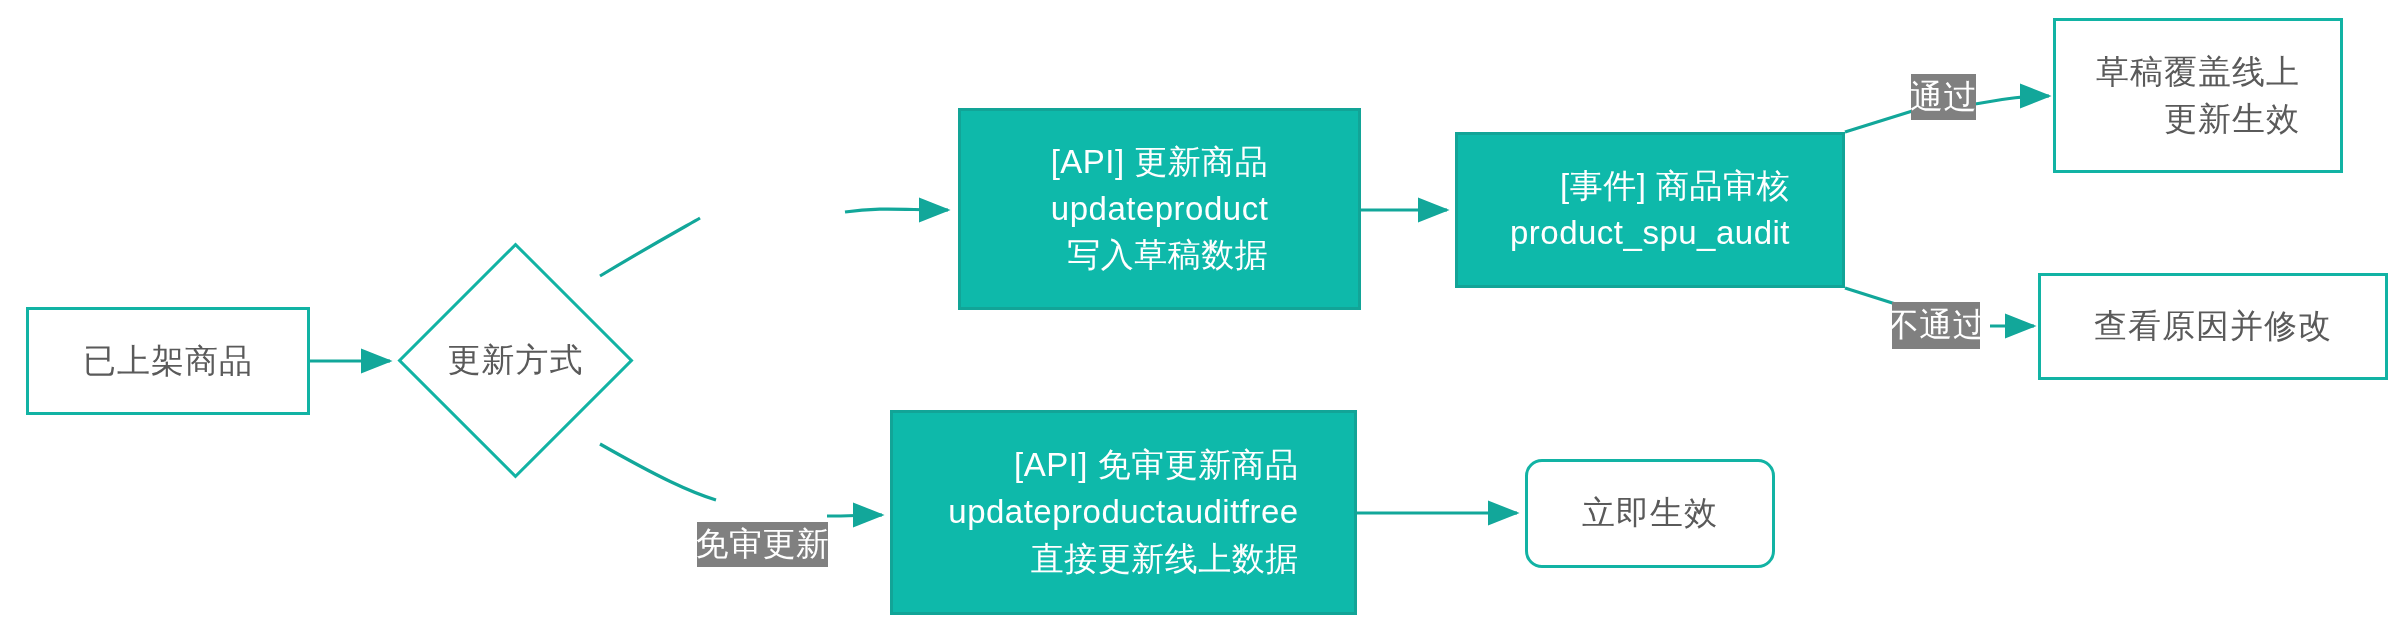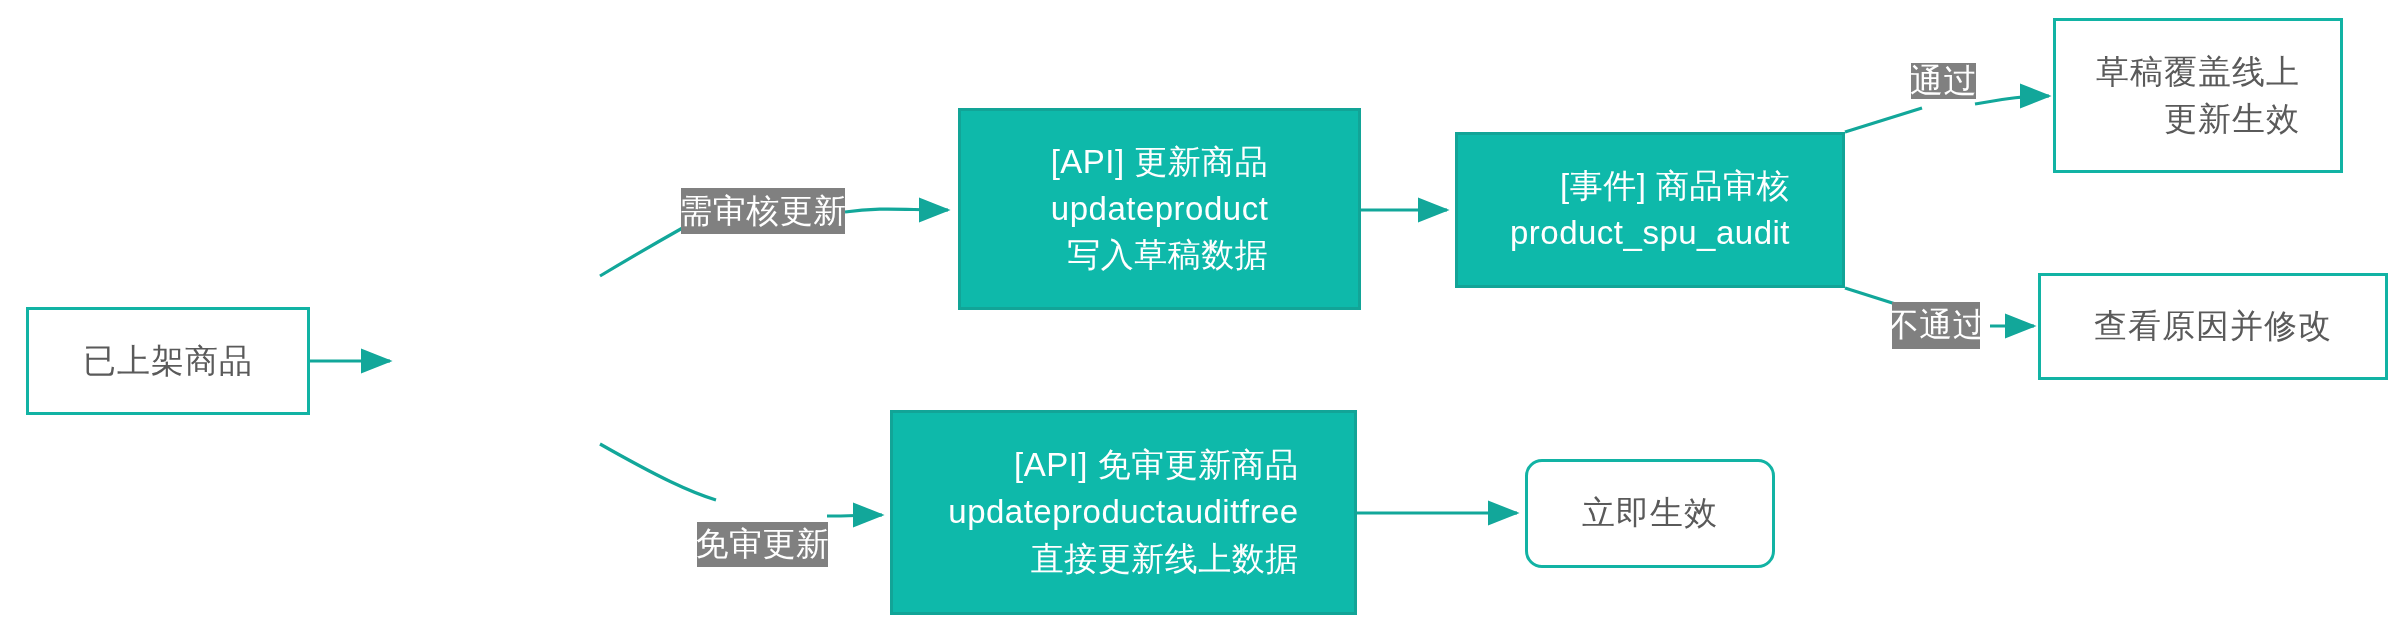--- a/index.html
+++ b/index.html
@@ -54,20 +54,24 @@
     <path d="M600,444 C 660,478 690,492 716,500" fill="none" stroke="#12A79A" stroke-width="3.2"></path>
     <path d="M827,516 C 852,516 860,515 882,515" fill="none" stroke="#12A79A" stroke-width="3.2" marker-end="url(#arw)"></path>
 
     <path d="M1357,513 L1517,513" fill="none" stroke="#12A79A" stroke-width="3.2" marker-end="url(#arw)"></path>
   </svg>
 
   <div class="node plain" style="left:26px;top:307px;width:284px;height:108px;">
     <span class="txt">已上架商品</span>
   </div>
 
+  <div class="node diamond" style="left:432px;top:277px;width:167px;height:167px;">
+    <span class="dshape"></span>
+    <span class="txt">更新方式</span>
+  </div>
 
   <div class="node fill" style="left:958px;top:108px;width:403px;height:202px;">
     <span class="txt">[API] 更新商品
 updateproduct
 写入草稿数据</span>
   </div>
 
   <div class="node fill" style="left:1455px;top:132px;width:390px;height:156px;">
     <span class="txt">[事件] 商品审核
 product_spu_audit</span>
@@ -85,25 +89,22 @@
   <div class="node fill" style="left:890px;top:410px;width:467px;height:205px;">
     <span class="txt">[API] 免审更新商品
 updateproductauditfree
 直接更新线上数据</span>
   </div>
 
   <div class="node plain" style="left:1525px;top:459px;width:250px;height:109px;border-radius:17px;">
     <span class="txt">立即生效</span>
   </div>
 
-  <div class="edge-label" style="left:681px;top:188px;width:164px;height:46px;">
-    <span>需审核更新</span>
-  </div>
 
-  <div class="edge-label" style="left:1911px;top:63px;width:65px;height:36px;">
+  <div class="edge-label" style="left:1911px;top:74px;width:65px;height:46px;">
     <span>通过</span>
   </div>
 
   <div class="edge-label" style="left:1892px;top:302px;width:88px;height:47px;">
     <span>不通过</span>
   </div>
 
   <div class="edge-label" style="left:697px;top:492px;width:131px;height:45px;margin-top:30px;">
     <span>免审更新</span>
   </div>

